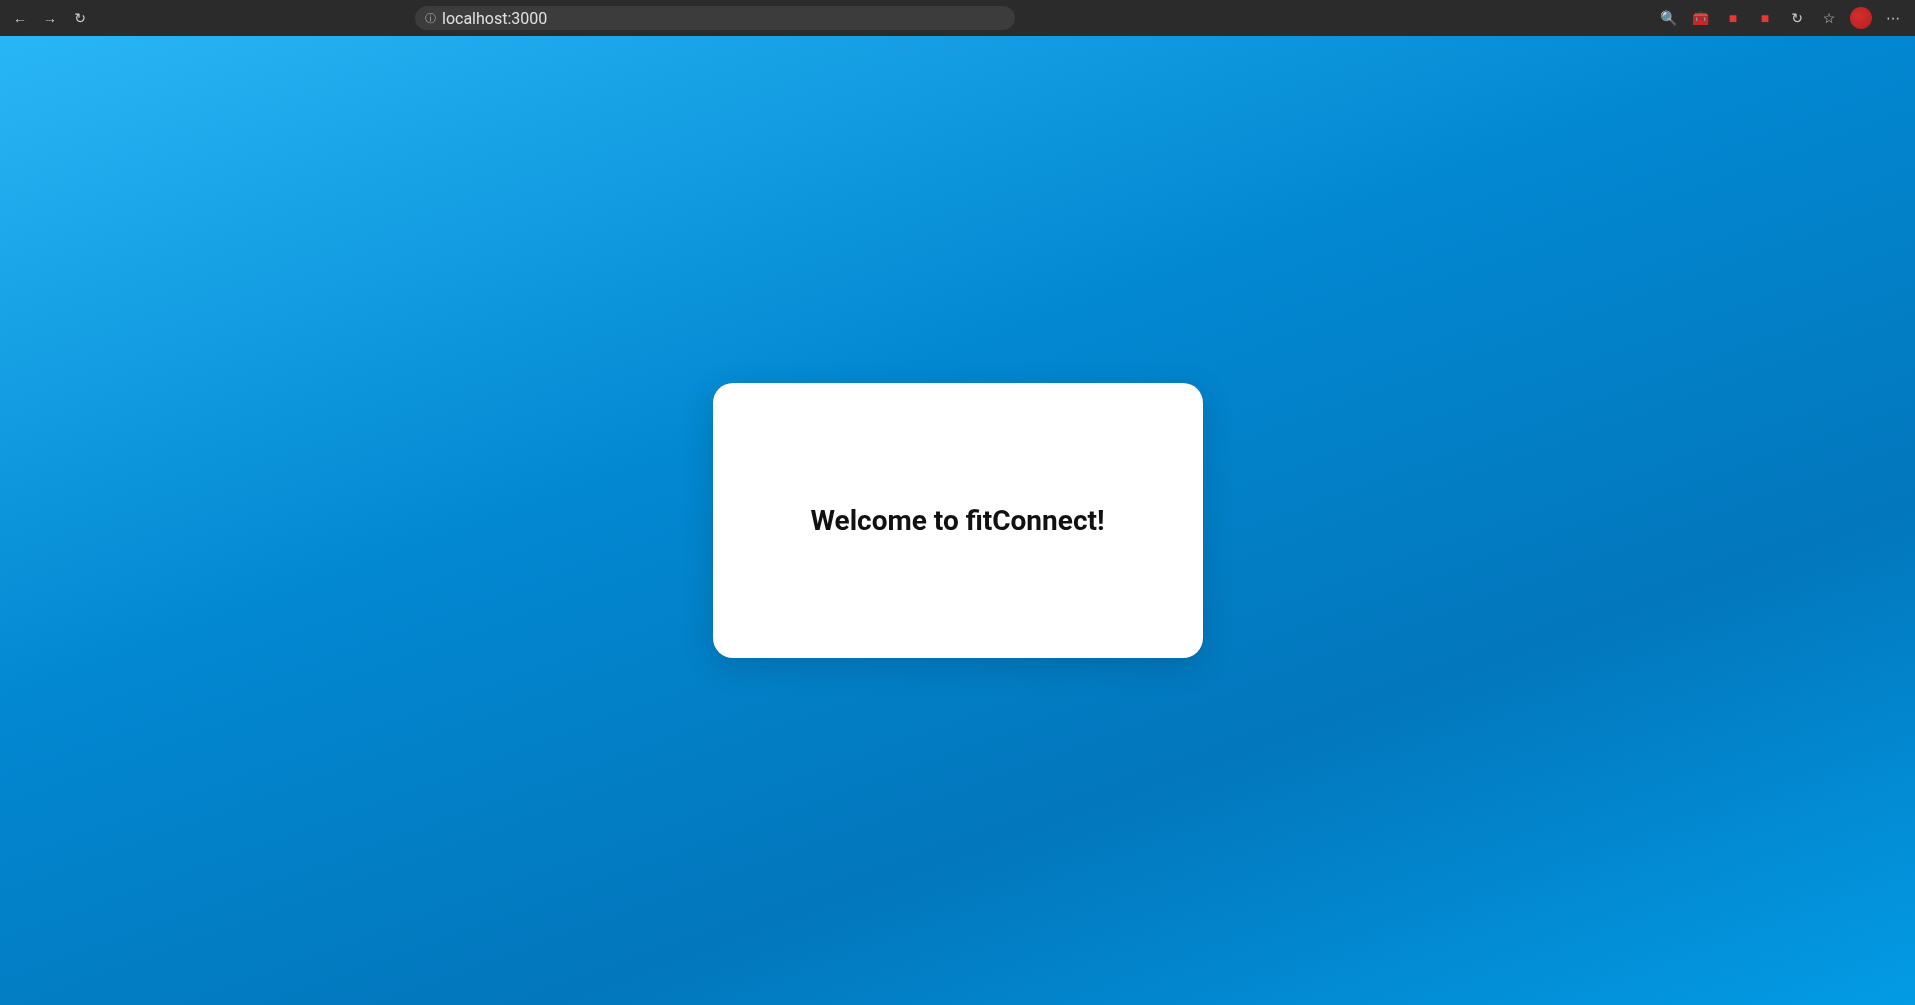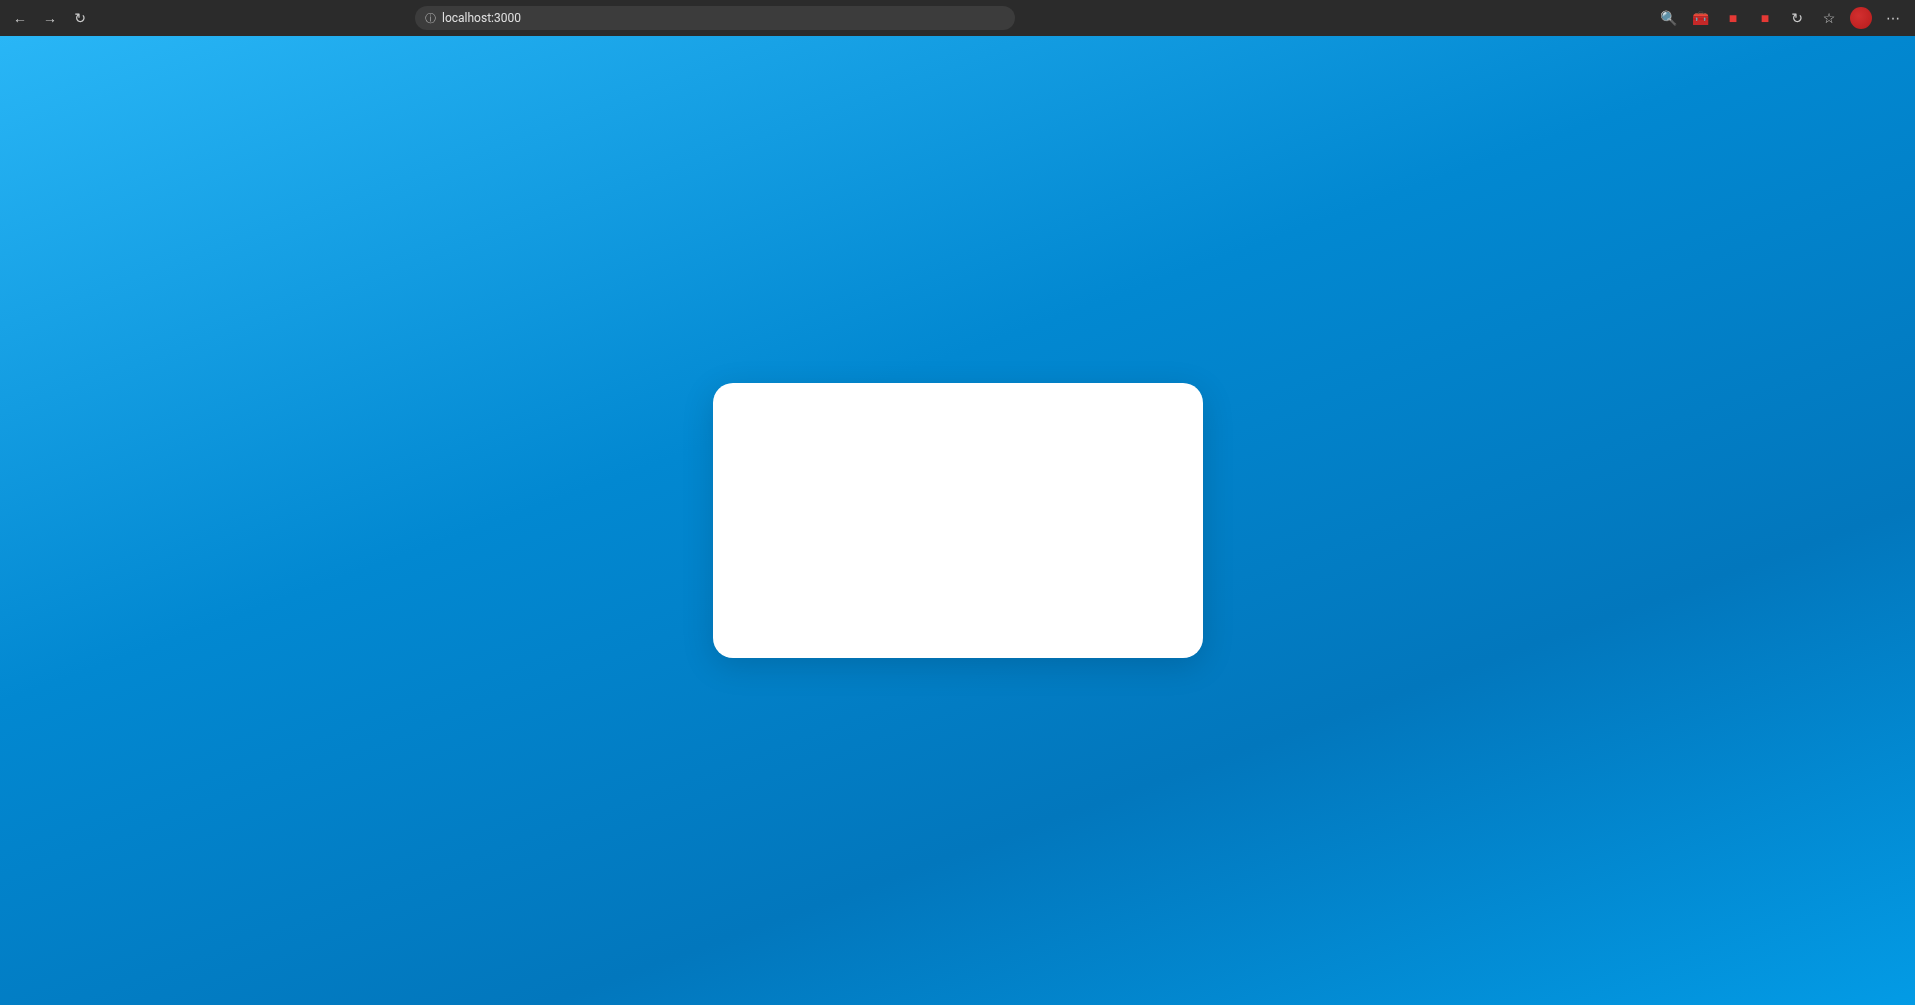--- a/index.html
+++ b/index.html
@@ -53,21 +53,21 @@
       margin: 0 auto;
     }
 
     .address-bar-icon {
       color: #aaa;
       font-size: 11px;
     }
 
     .address-bar-text {
       color: #e0e0e0;
-      font-size: 12px;
+      font-size: 16px;
     }
 
     .browser-actions {
       display: flex;
       align-items: center;
       gap: 4px;
       margin-left: auto;
     }
 
     .browser-action-btn {
@@ -158,14 +158,15 @@
     <button class="browser-action-btn">☆</button>
     <button class="browser-action-btn">
       <div style="width:22px;height:22px;border-radius:50%;background:radial-gradient(circle at 40% 40%,#d32f2f,#b71c1c);"></div>
     </button>
     <button class="browser-action-btn">⋯</button>
   </div>
 </div>
 
 <div class="main-content">
   <div class="login-card">
+    <h1 class="welcome-title">Welcome to fitConnect!</h1>
   </div>
 </div>
 
 </body></html>

